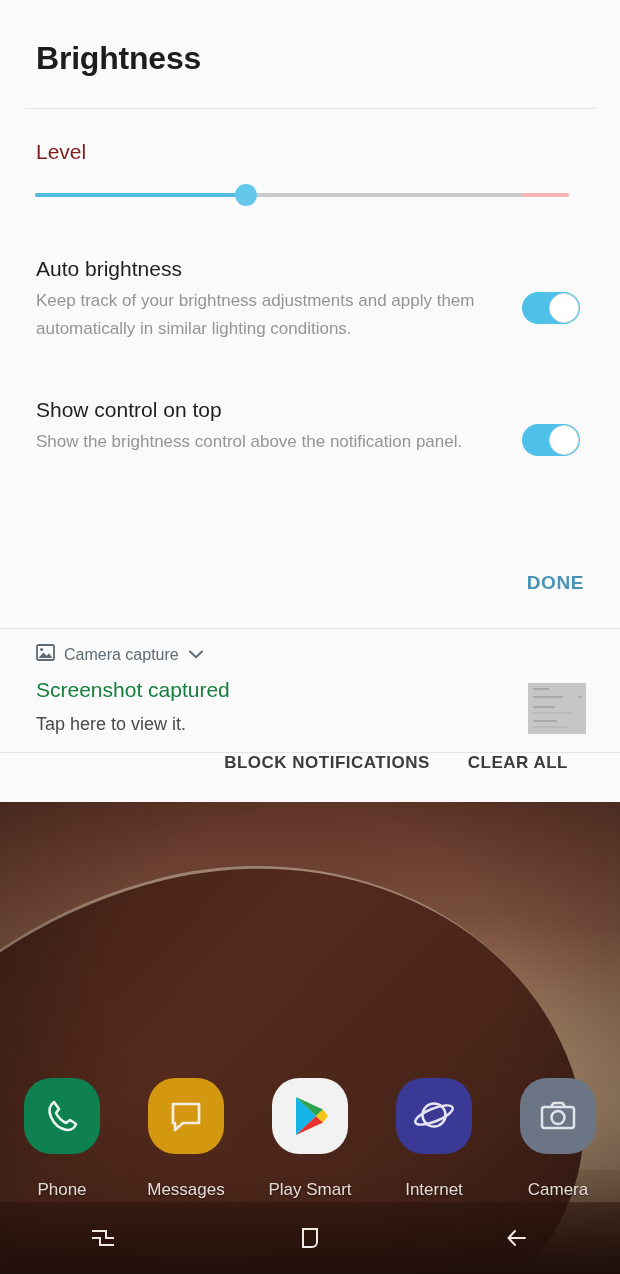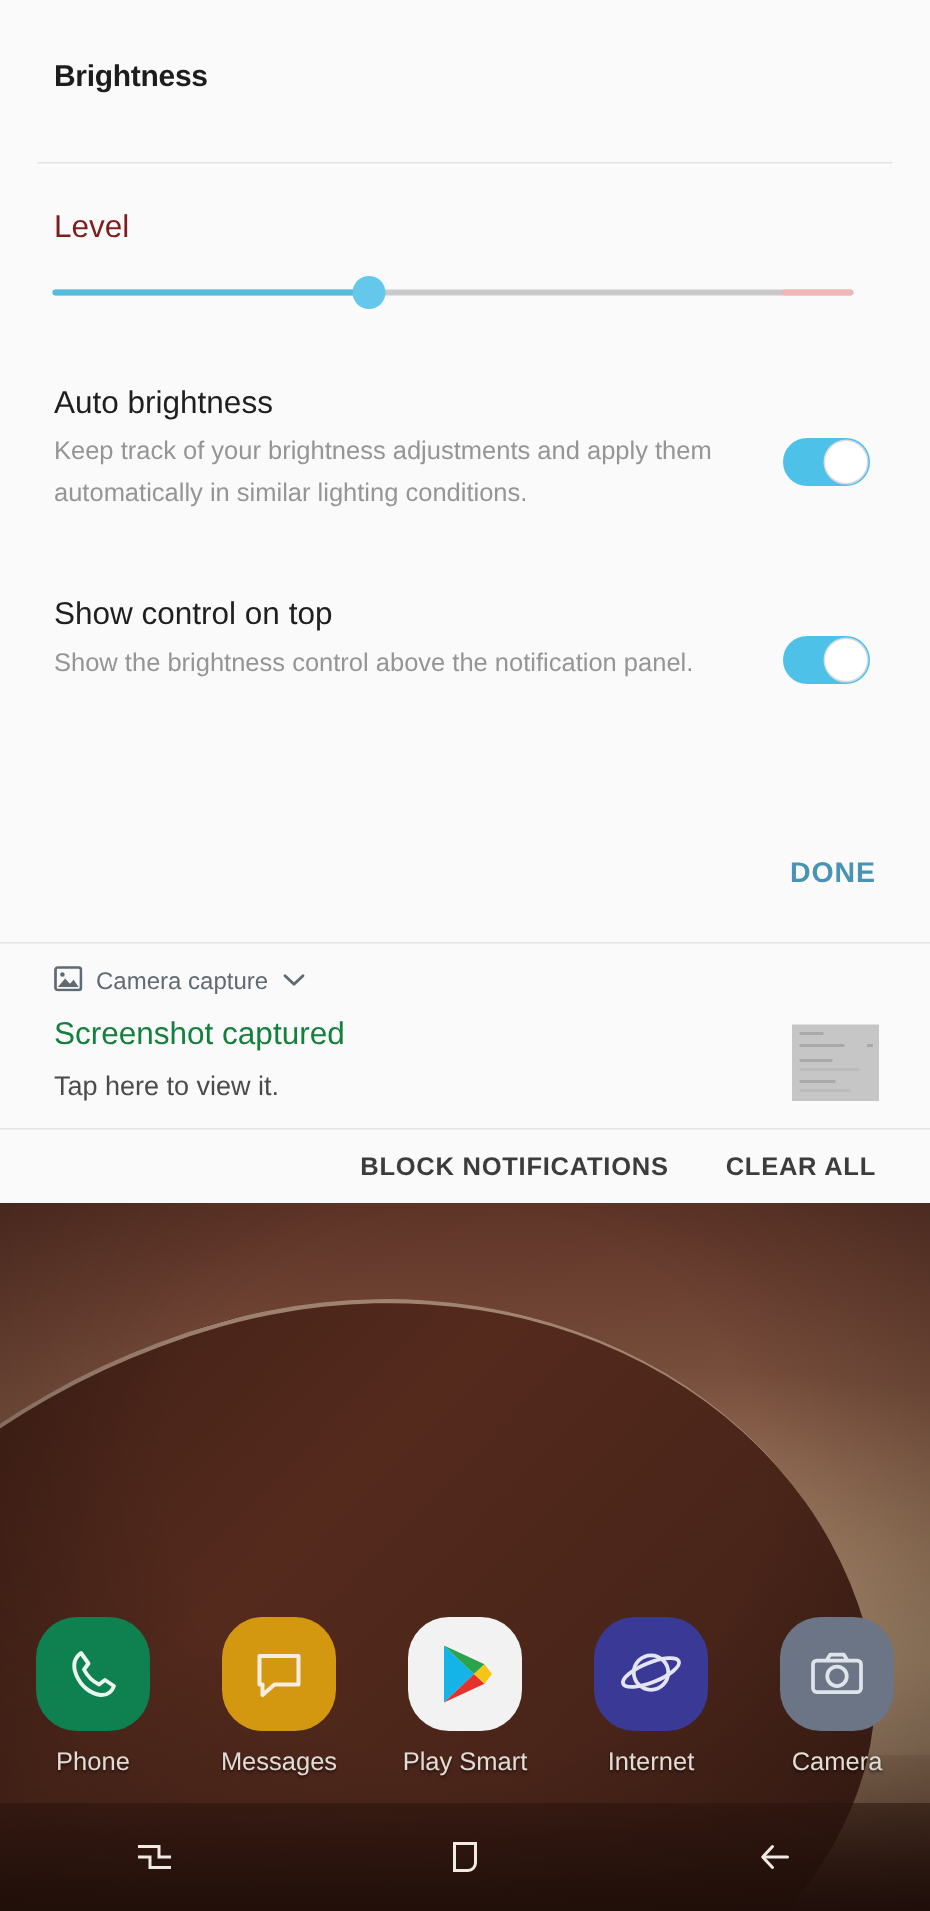--- a/index.html
+++ b/index.html
@@ -22,21 +22,21 @@
     left: 0; top: 0;
     width: 620px;
     height: 802px;
     background: #fafafa;
   }
 
   .panel-title {
     position: absolute;
     left: 36px;
     top: 40px;
-    font-size: 20px;
+    font-size: 32px;
     font-weight: bold;
     color: #1d1d1d;
     letter-spacing: -0.2px;
   }
 
   .divider-inset {
     position: absolute;
     left: 25px;
     top: 108px;
     width: 570px;
@@ -191,24 +191,23 @@
   }
 
   
   .action-bar {
     position: absolute;
     left: 0;
     top: 753px;
     width: 620px;
     height: 49px;
     display: flex;
-    align-items: center;
     justify-content: flex-end;
     gap: 38px;
-    padding-right: 36px;
+    padding-right: 52px;
     box-sizing: border-box;
   }
   .action-bar span {
     font-size: 17px;
     font-weight: bold;
     letter-spacing: 0.5px;
     color: #3c3c3c;
   }
 
   
@@ -283,21 +282,21 @@
     width: 76px;
     height: 76px;
     margin: 0 auto;
     border-radius: 36% / 36%;
     display: flex;
     align-items: center;
     justify-content: center;
     overflow: hidden;
   }
   .app-label {
-    margin-top: 11px;
+    margin-top: 26px;
     font-size: 17px;
     color: #e3dcd6;
     text-shadow: 0 1px 2px rgba(0,0,0,0.55);
   }
 
   
   .navbar {
     position: absolute;
     left: 0;
     top: 400px;

